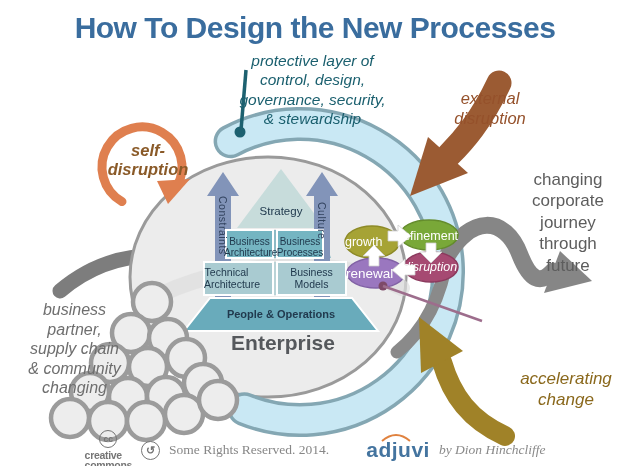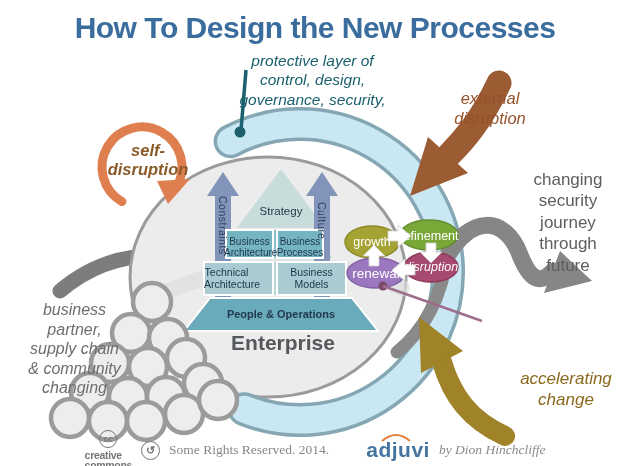--- a/index.html
+++ b/index.html
@@ -16,21 +16,21 @@
   #external{left:430px;top:54px;width:120px;font-size:16.5px;font-style:italic;color:#95512b;line-height:1.2;margin-top:35px;}
   #selfdis{left:92px;top:141px;width:112px;font-size:16.5px;font-style:italic;font-weight:600;
            color:#8a5a28;line-height:1.15;}
   #journey{left:508px;top:169px;width:120px;font-size:17px;color:#5d5d5d;line-height:1.26;}
   #ecosystem{left:2px;top:300px;width:145px;font-size:16px;font-style:italic;color:#6e6e6e;line-height:1.22;}
   #strategic{left:487px;top:308px;width:140px;font-size:15px;font-style:italic;color:#8e5878;}
   #accel{left:505px;top:369px;width:122px;font-size:17px;font-style:italic;color:#8a681c;line-height:1.22;}
   #corelabel{left:203px;top:331px;width:160px;font-size:21px;font-weight:bold;color:#55585c;line-height:1.18;}
   .pyr-lbl{position:absolute;text-align:center;color:#213a4e;font-size:10px;line-height:1.12;}
   .vert{position:absolute;writing-mode:vertical-rl;font-size:10.5px;color:#32435f;letter-spacing:0.5px;}
-  .ell-lbl{position:absolute;text-align:center;color:#ffffff;font-size:12.5px;}
+  .ell-lbl{position:absolute;color:#ffffff;font-size:12.5px;}
   #footer{position:absolute;left:0;top:430px;width:630px;display:flex;justify-content:center;
           align-items:center;gap:9px;color:#757575;}
   .cc-wrap{display:flex;align-items:center;gap:3px;flex-direction:column;}
   .cc-circle{width:16px;height:16px;border:1.6px solid #757575;border-radius:50%;display:flex;
              align-items:center;justify-content:center;font-size:8.5px;font-weight:bold;}
   .cc-text{font-size:10.5px;font-weight:bold;line-height:0.95;letter-spacing:-0.3px;}
   .srr-circle{width:17px;height:17px;border:1.8px solid #757575;border-radius:50%;display:flex;
               align-items:center;justify-content:center;font-size:11px;font-weight:bold;}
   .rights{font-family:"Liberation Serif",serif;font-size:13.5px;color:#878787;}
   .brand{position:relative;font-size:21px;font-weight:bold;color:#44749f;letter-spacing:0.5px;margin-left:28px;}
@@ -116,35 +116,36 @@
     <path d="M122,201.6 A40,40 0 1 1 176.6,187" fill="none" stroke="#df7f4f" stroke-width="9" stroke-linecap="round"></path>
     <polygon points="168,204 190,179 157,181" fill="#df7f4f"></polygon>
   </svg>
 
   <div id="title" class="txt">How To Design the New Processes</div>
 
   <div id="protective" class="txt ctr">
     <span class="ln">protective layer of</span>
     <span class="ln">control, design,</span>
     <span class="ln">governance, security,</span>
+    <span class="ln">&amp; stewardship</span>
   </div>
 
   <div id="external" class="txt ctr">
     <span class="ln">external</span>
     <span class="ln">disruption</span>
   </div>
 
   <div id="selfdis" class="txt ctr">
     <span class="ln">self-</span>
     <span class="ln">disruption</span>
   </div>
 
   <div id="journey" class="txt ctr">
     <span class="ln">changing</span>
-    <span class="ln">security</span>
+    <span class="ln">corporate</span>
     <span class="ln">journey</span>
     <span class="ln">through</span>
     <span class="ln">future</span>
   </div>
 
   <div id="ecosystem" class="txt ctr">
     <span class="ln">business</span>
     <span class="ln">partner,</span>
     <span class="ln">supply chain</span>
     <span class="ln">&amp; community</span>

